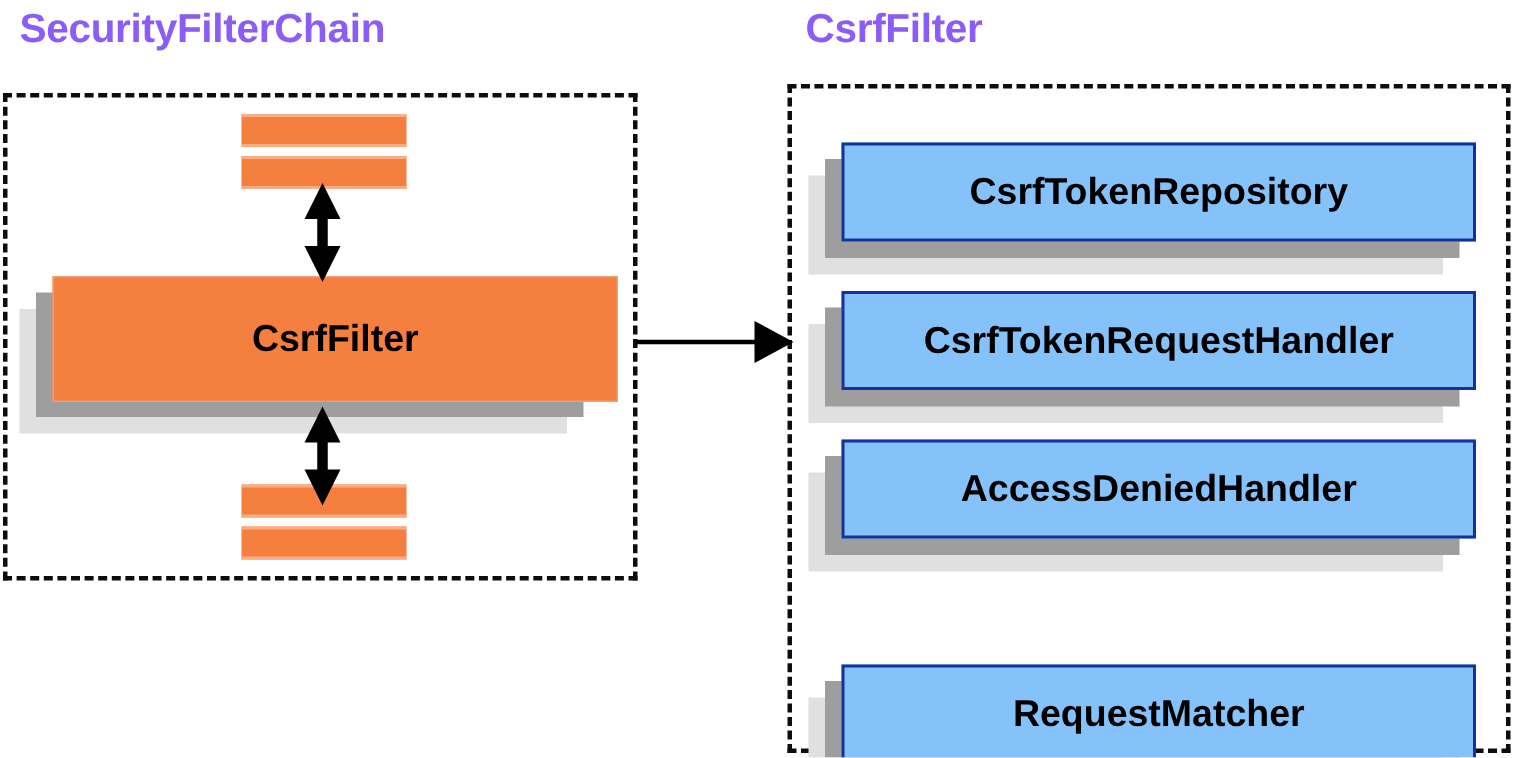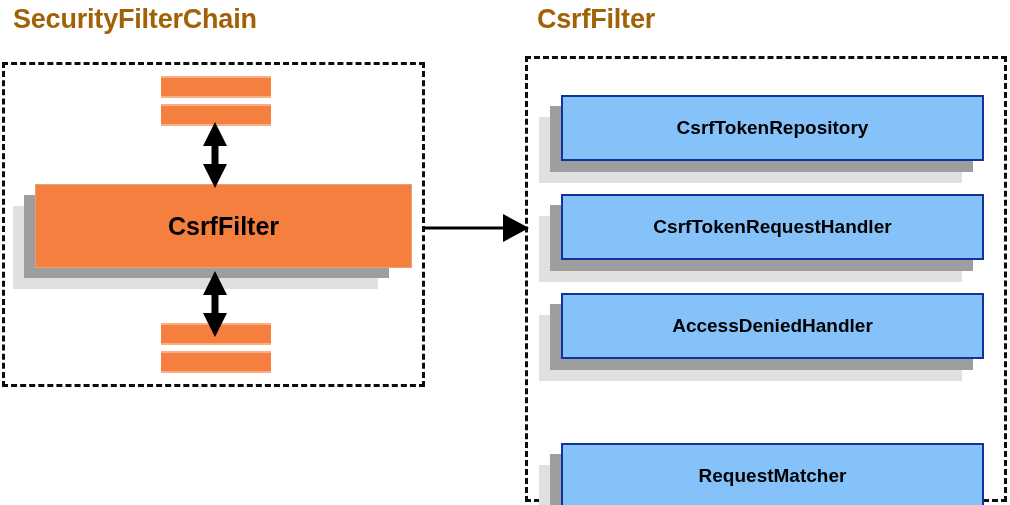--- a/index.html
+++ b/index.html
@@ -16,21 +16,21 @@
     height: 505px;
     background: #ffffff;
     overflow: hidden;
   }
 
   
   .panel-title {
     position: absolute;
     font-size: 27px;
     font-weight: bold;
-    color: #a16207;
+    color: #8b5cf6;
     letter-spacing: -0.2px;
     white-space: nowrap;
     line-height: 1;
   }
   #title-left  { left: 13px;  top: 6px; }
   #title-right { left: 537px; top: 6px; }
 
   
   .dashed-box {
     position: absolute;
@@ -97,21 +97,21 @@
   #bar-bottom-2 { left: 161px; top: 351px; width: 110px; height: 22px; }
 
   
   .card-blue { width: 460px; height: 88px; left: 539px; }
   .card-blue .shadow-light { left: 0px;  top: 22px; width: 423px; height: 66px; }
   .card-blue .shadow-dark  { left: 11px; top: 11px; width: 423px; height: 66px; }
   .card-blue .face {
     left: 22px; top: 0px; width: 423px; height: 66px;
     background: #85c2fa;
     border: 2px solid #14319c;
-    font-size: 19px;
+    font-size: 25px;
   }
   #card-blue-0 { top: 95px; }
   #card-blue-1 { top: 194px; }
   #card-blue-2 { top: 293px; text-align: center; }
   #card-blue-3 { top: 415px; margin-top: 28px; }
 
   
   #arrow-layer {
     position: absolute;
     left: 0; top: 0;

